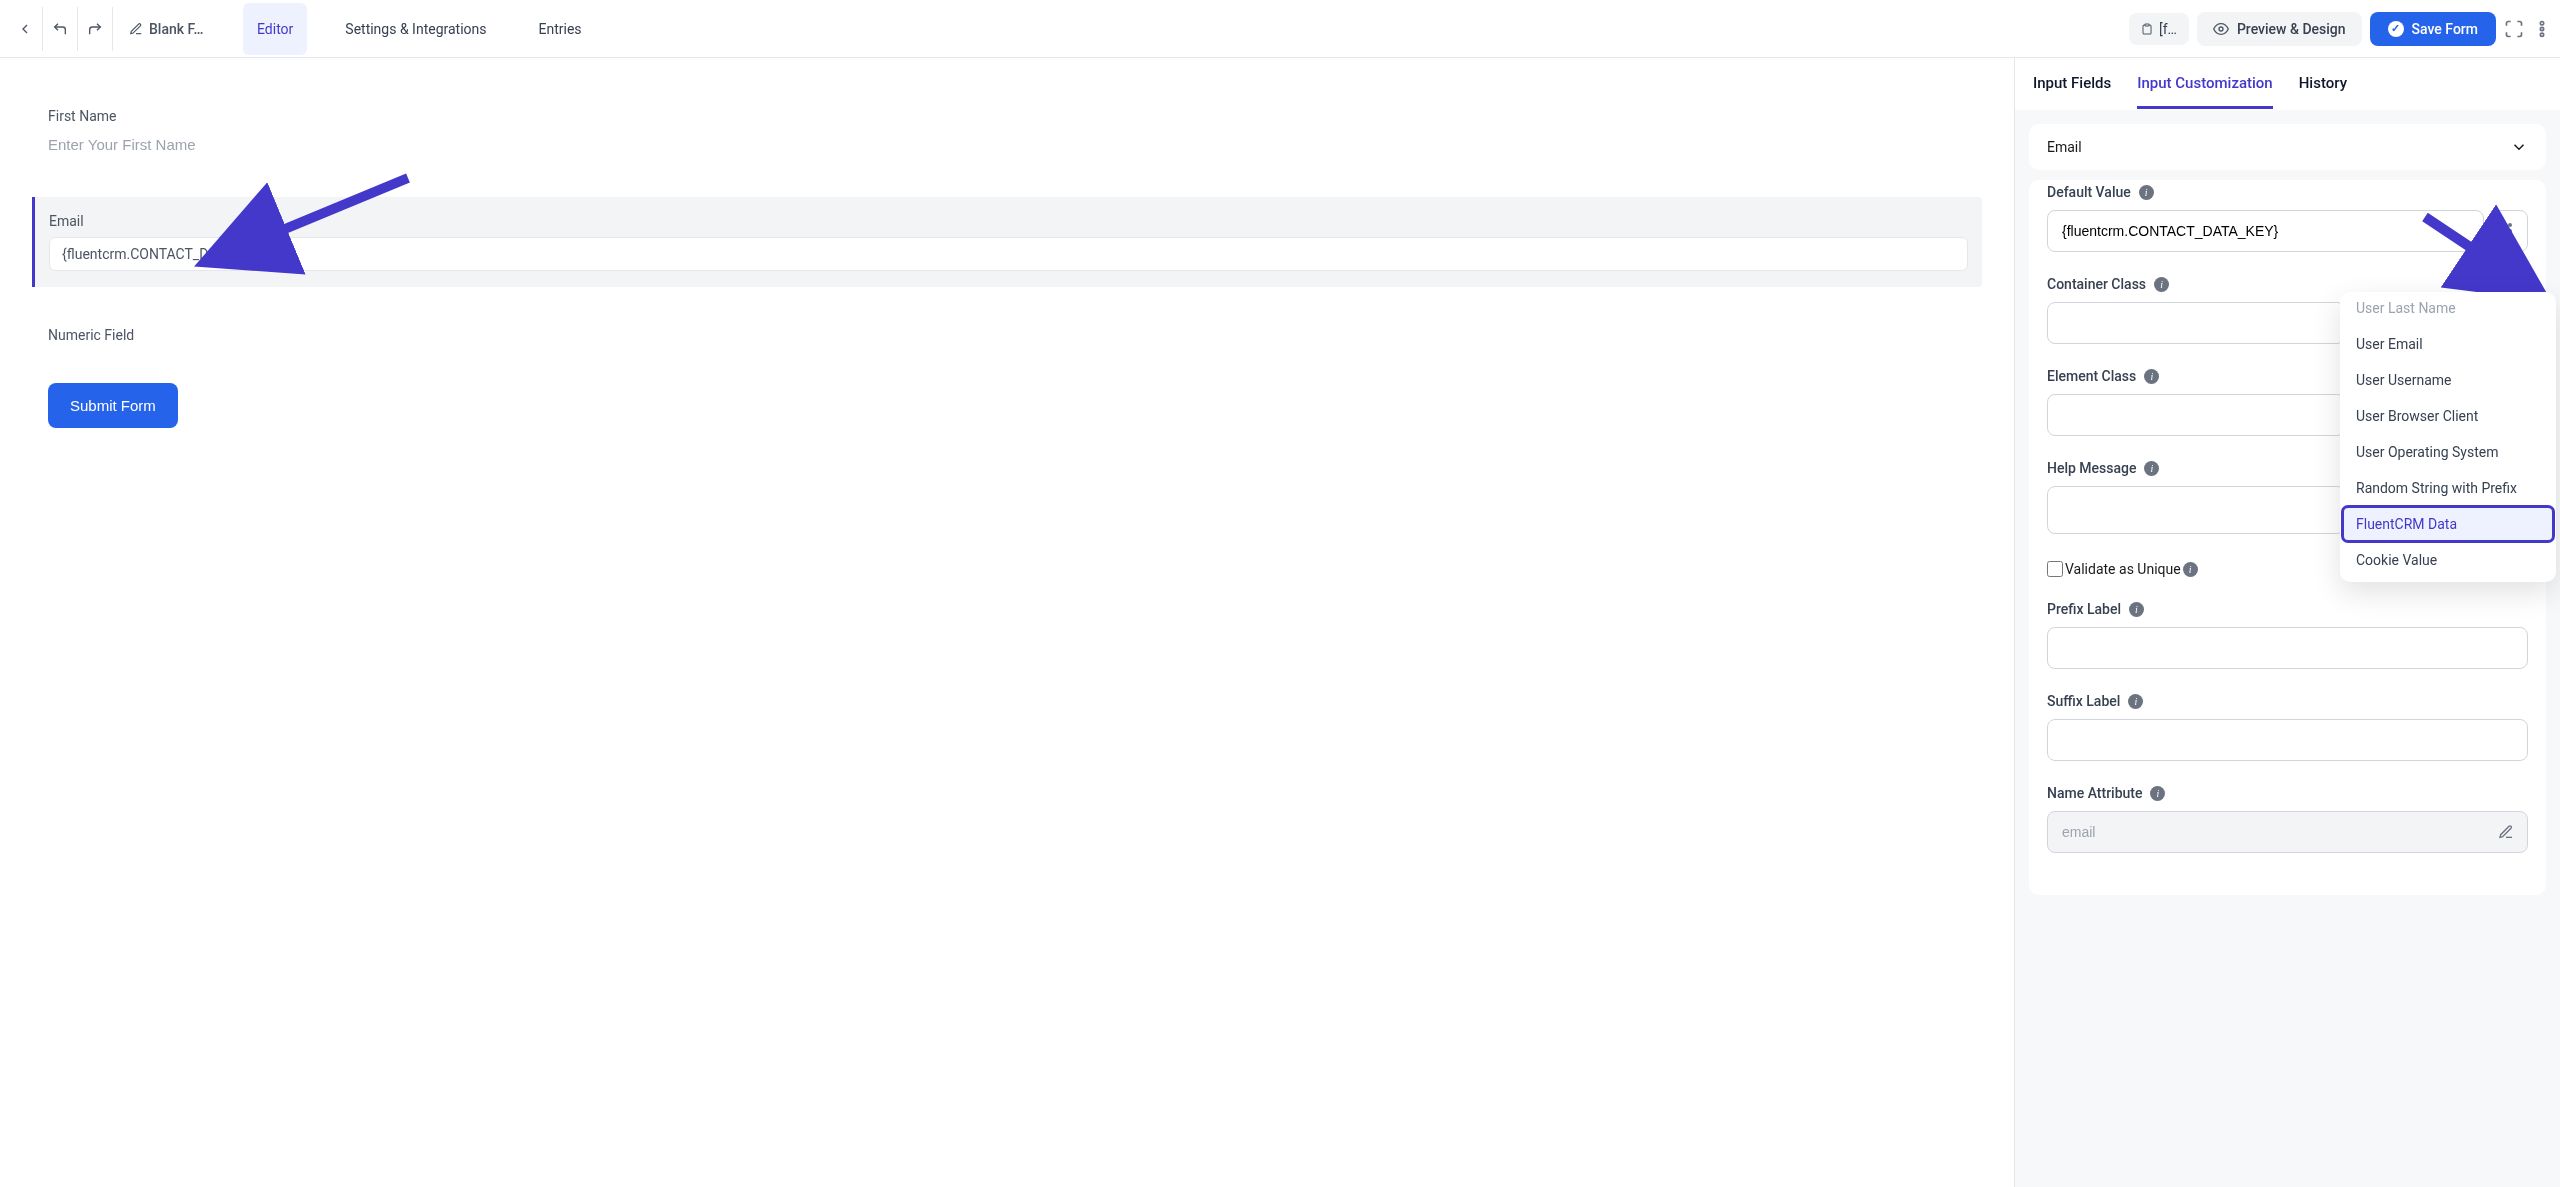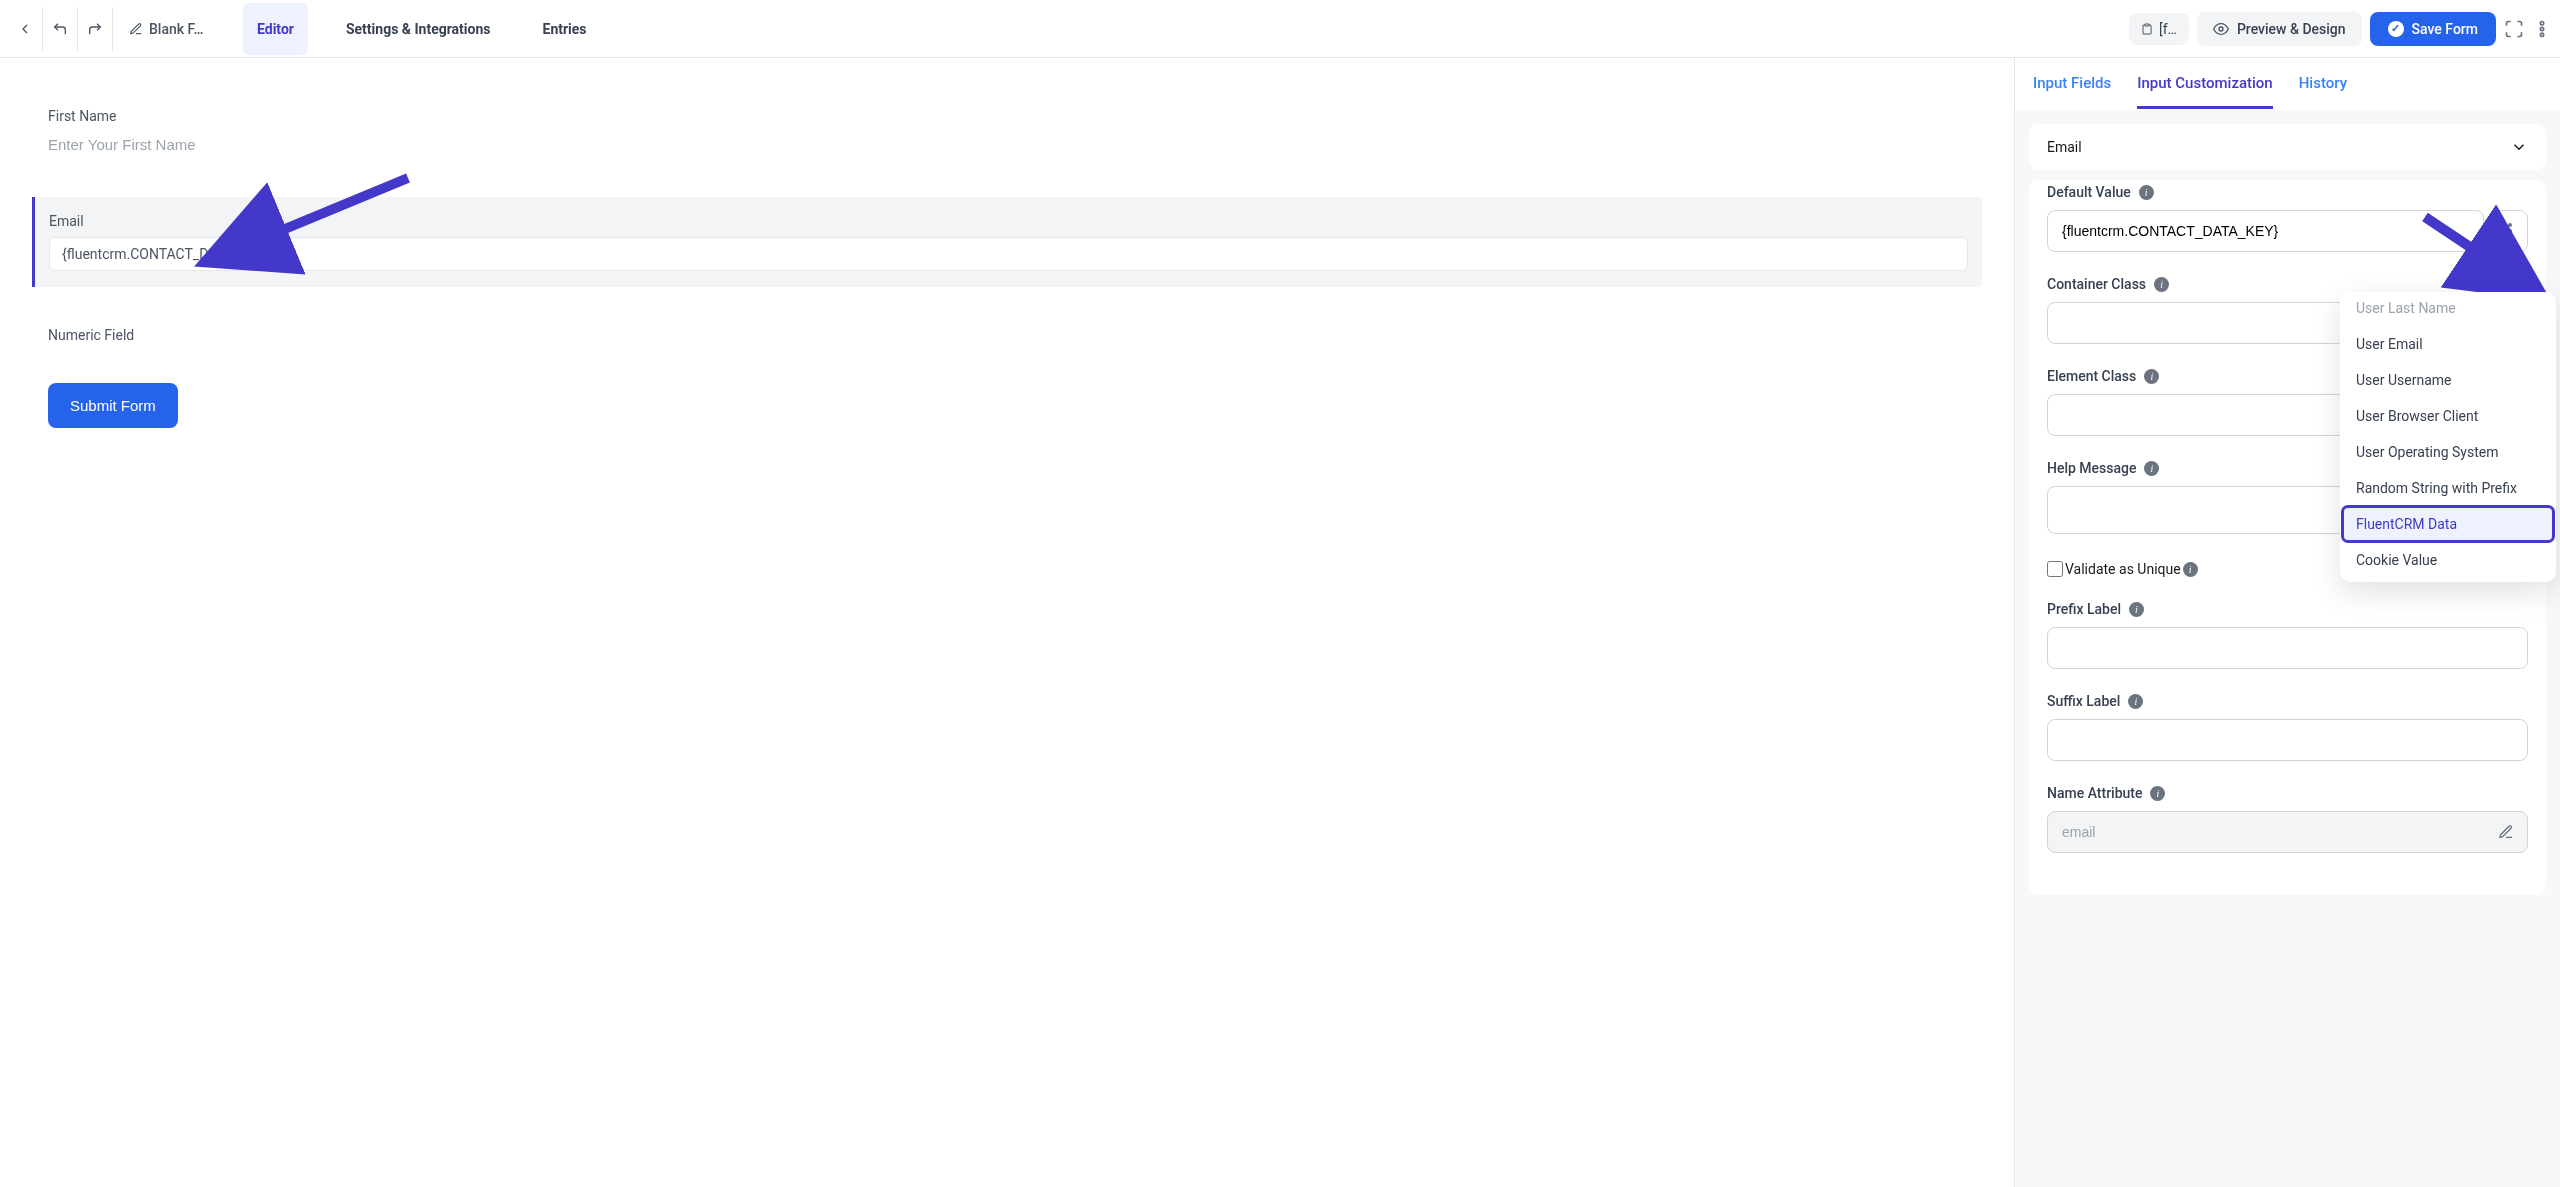--- a/index.html
+++ b/index.html
@@ -7,21 +7,21 @@
 
 
 .topbar { height: 58px; border-bottom: 1px solid #e5e7eb; display: flex; align-items: center; padding: 0 8px; }
 .topbar-left { display: flex; align-items: center; gap: 0; }
 .nav-btn { width: 35px; height: 44px; display: flex; align-items: center; justify-content: center; cursor: pointer; border-right: 1px solid #e5e7eb; }
 .nav-btn:first-child { border-left: none; }
 .nav-btn svg { width: 16px; height: 16px; stroke: #4b5563; fill: none; stroke-width: 2; }
 .form-title { display: flex; align-items: center; gap: 6px; padding: 0 16px; font-weight: 500; color: #4b5563; max-width: 100px; white-space: nowrap; overflow: hidden; text-overflow: ellipsis; }
 .pencil-icon { width: 14px; height: 14px; stroke: #4b5563; fill: none; stroke-width: 2; flex-shrink:0;}
 .main-tabs { display: flex; gap: 24px; margin-left: 30px; }
-.main-tab { padding: 18px 14px; border-radius: 6px; cursor: pointer; color: #374151; font-weight: 700; }
+.main-tab { padding: 18px 14px; border-radius: 6px; cursor: pointer; color: #374151; font-weight: 400; }
 .main-tab.active { background: #eef2ff; color: #4338ca; }
 .topbar-right { margin-left: auto; display: flex; align-items: center; gap: 8px; }
 .short-btn { display:flex; align-items:center; gap:6px; background:#f3f4f6; padding:8px 12px; border-radius:8px; cursor:pointer; max-width:60px; overflow:hidden; white-space:nowrap; text-overflow:ellipsis; color:#374151;}
 .short-btn svg{width:16px;height:16px;stroke:#4b5563;fill:none;stroke-width:2;}
 .preview-btn { display:flex; align-items:center; gap:8px; background:#f3f4f6; padding:9px 16px; border-radius:8px; cursor:pointer; color:#374151; font-weight:500;}
 .preview-btn svg{width:16px;height:16px;}
 .save-btn { display:flex; align-items:center; gap:8px; background:#2563eb; color:#fff; padding:9px 18px; border-radius:8px; cursor:pointer; font-weight:500;}
 .save-btn .dot{width:16px;height:16px;border-radius:50%;background:#fff;display:flex;align-items:center;justify-content:center;}
 .save-btn .dot::after{content:"✓";color:#2563eb;font-size:11px;font-weight:bold;}
 .icon-ghost{width:20px;height:20px;stroke:#6b7280;fill:none;stroke-width:2;cursor:pointer;}
@@ -40,21 +40,21 @@
 .selected-field .field-label{margin-bottom:8px;}
 .fake-input { background:#fff; border:1px solid #e5e7eb; border-radius:6px; padding:8px 12px; font-size:14px; color:#4b5563;}
 .submit-btn { background:#2563eb; color:#fff; border:none; padding:14px 22px; border-radius:8px; font-size:15px; font-weight:500; cursor:pointer;}
 
 
 .arrow { position:absolute; pointer-events:none; }
 .arrow svg { overflow:visible; }
 
 
 .side-tabs { display:flex; gap:26px; padding: 16px 18px 0 18px; border-bottom:1px solid transparent;}
-.side-tab { padding-bottom:14px; font-size:15px; font-weight:500; color:#3b82f6; cursor:pointer; border-bottom:3px solid transparent;}
+.side-tab { padding-bottom:14px; font-size:15px; font-weight:500; color:#0f172a; cursor:pointer; border-bottom:3px solid transparent;}
 .side-tab.active { color:#4338ca; border-bottom-color:#4338ca;}
 .side-body { flex:1; background:#f7f8fa; padding:14px; overflow:auto; position:relative;}
 
 .card { background:#fff; border-radius:10px; margin-bottom:10px;}
 .card-head { display:flex; align-items:center; justify-content:space-between; padding:14px 18px; cursor:pointer;}
 .card-head.blue { color:#4338ca; font-weight:600;}
 .chev { width:18px; height:18px; stroke:currentColor; fill:none; stroke-width:2;}
 
 .card-body { padding: 4px 18px 18px 18px;}
 .opt-row { margin-bottom:24px;}

